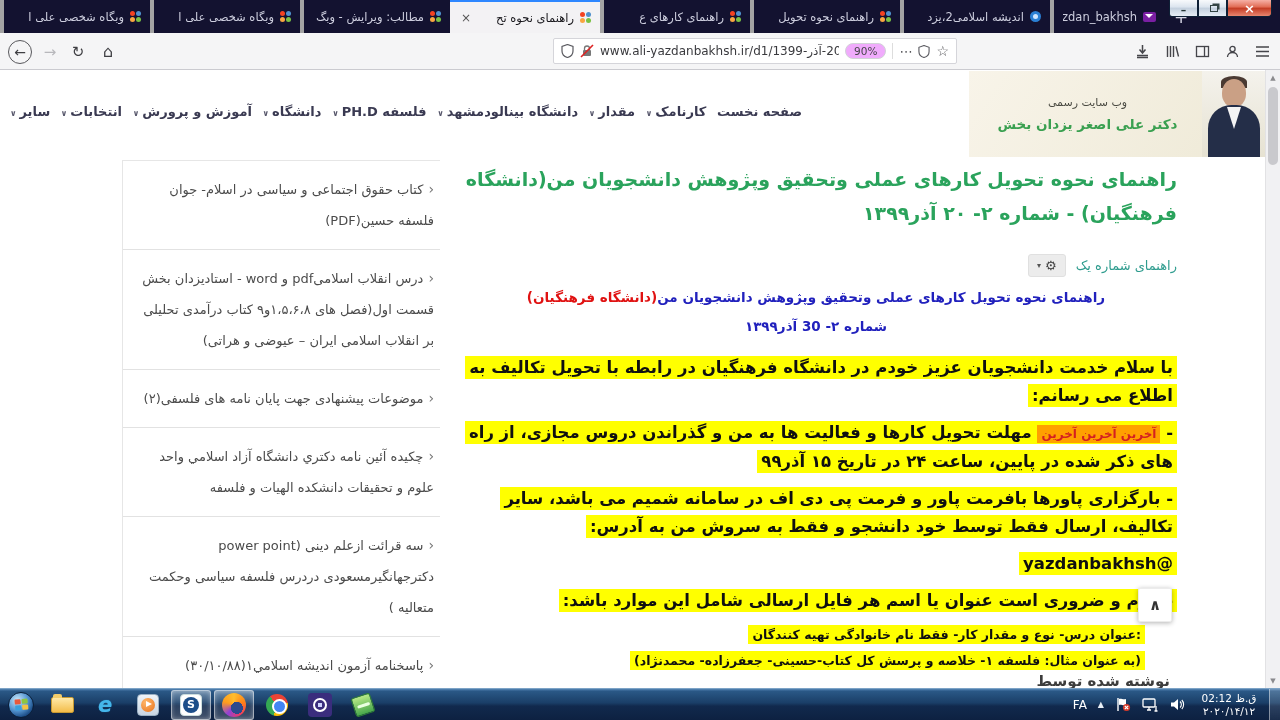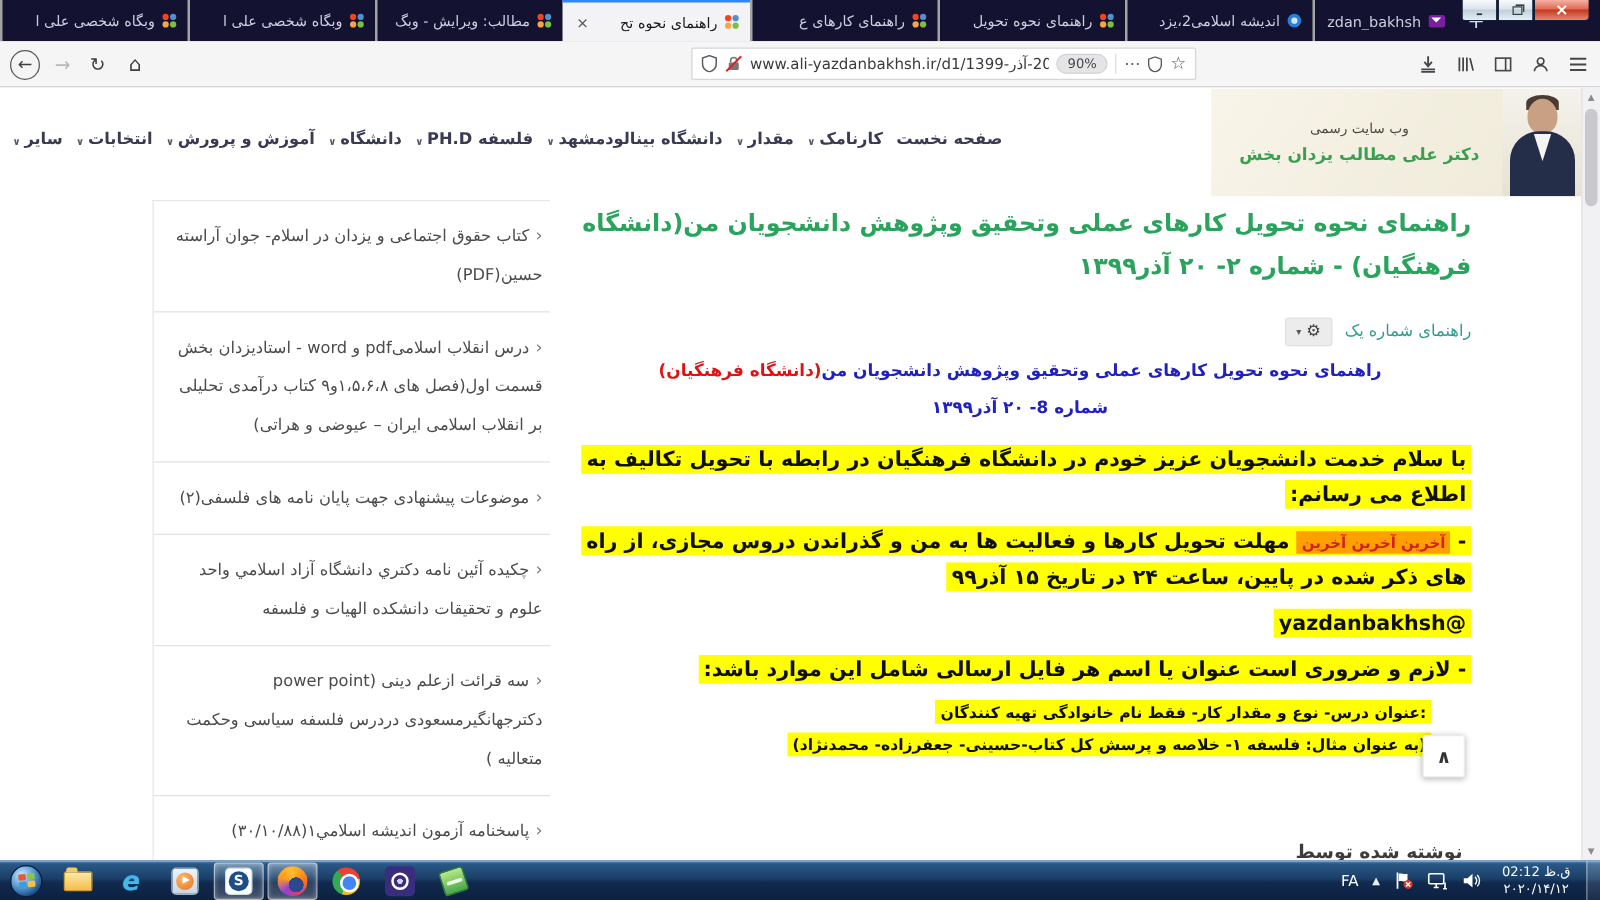--- a/index.html
+++ b/index.html
@@ -3,21 +3,21 @@
 <meta charset="utf-8">
 <style>
   *{box-sizing:border-box;margin:0;padding:0;}
   html,body{width:1280px;height:720px;overflow:hidden;}
   body{font-family:"DejaVu Sans",sans-serif;background:#fff;}
   .screen{position:relative;width:1280px;height:720px;overflow:hidden;background:#fff;}
 
   
   .tabbar{position:absolute;top:0;left:0;right:0;height:33px;background:var(--c-tabbar);display:flex;}
   .tab{position:relative;width:150px;display:flex;align-items:center;gap:6px;padding:0 9px;
-       color:#cdced e0;color:#cdcede;font-size:11.5px;border-left:2px solid #a3a3a3;direction:rtl;
+       color:#cdced e0;color:#cdcede;font-size:11.5px;border-left:4px solid #a3a3a3;direction:rtl;
        overflow:hidden;white-space:nowrap;cursor:default;}
   .tab-label{flex:1;overflow:hidden;text-align:right;}
   .tab.active{background:#f3f2f4;color:#17161b;border-top:2px solid #2e87ff;border-left:none;}
   .tab .closex{font-size:12px;color:#555;padding:0 2px;}
   .newtab{width:32px;display:flex;align-items:center;justify-content:center;color:#d8d8e6;font-size:17px;}
   .fav{flex:0 0 auto;display:inline-block;}
   .fav-joomla{width:11px;height:11px;position:relative;}
   .fav-joomla::before{content:"";position:absolute;width:5px;height:5px;border-radius:50%;
      background:#f44321;top:0;left:0;box-shadow:6px 0 0 #5091cd,0 6px 0 #f9a541,6px 6px 0 #7ac143;}
   .fav-page{width:11px;height:11px;border-radius:50%;background:#2a7fd4;position:relative;}
@@ -39,21 +39,21 @@
   .toolbar{position:absolute;top:33px;left:0;right:0;height:37px;background:#f5f5f6;border-bottom:1px solid #cbcbd0;}
   .tb-ico{position:absolute;top:0;height:37px;display:flex;align-items:center;justify-content:center;color:#3f3f43;}
   .back-btn{left:6px;width:28px;}
   .back-circle{width:24px;height:24px;border:1.5px solid #58585c;border-radius:50%;display:flex;align-items:center;justify-content:center;font-size:14px;}
   .fwd-btn{left:38px;width:24px;font-size:15px;color:#b8b8bc;}
   .reload-btn{left:66px;width:24px;font-size:15px;}
   .home-btn{left:96px;width:24px;font-size:16px;}
   .urlbar{position:absolute;left:553px;top:5px;width:404px;height:26px;background:#fff;border:1px solid #d5d5da;
      border-radius:2px;display:flex;align-items:center;padding:0 7px;gap:6px;}
   .url-text{flex:1;overflow:hidden;white-space:nowrap;font-size:12px;color:#3a3a3e;direction:ltr;}
-  .zoom-badge{flex:0 0 auto;font-size:10.5px;color:#46464a;background:#e5e5e5;border:1px solid #d2d2d8;border-radius:9px;padding:1px 8px;}
+  .zoom-badge{flex:0 0 auto;font-size:10.5px;color:#46464a;background:#f0abfc;border:1px solid #d2d2d8;border-radius:9px;padding:1px 8px;}
   .vsep{width:1px;height:16px;background:#ddd;flex:0 0 auto;}
   .dots{font-size:13px;color:#56565a;}
   .star{font-size:14px;color:#56565a;}
   .right-icons{position:absolute;right:10px;top:0;height:37px;display:flex;align-items:center;gap:15px;color:#45454a;}
   .svgico{display:block;}
 
   
   .page{position:absolute;top:70px;left:0;width:1280px;height:618px;background:#fff;overflow:hidden;}
 
   
@@ -245,21 +245,21 @@
         <path d="M1 2 H14 M1 6.5 H14 M1 11 H14" stroke="#45454a" stroke-width="1.6"></path>
       </svg>
     </div>
   </div>
 
   <div class="page">
 
     <div class="banner">
       <div class="banner-text">
         <div class="tagline">وب سایت رسمی</div>
-        <div class="site-owner">دکتر علی مطالب یزدان بخش</div>
+        <div class="site-owner">دکتر علی اصغر یزدان بخش</div>
       </div>
       <div class="photo">
         <span class="hair"></span>
           <span class="head"></span>
           <span class="body"></span>
           <span class="shirt"></span>
       </div>
     </div>
 
     <div class="mainnav">
@@ -295,21 +295,21 @@
         <span class="nav-caret">∨</span>
       </div>
       <div class="nav-item">
         <span>سایر</span>
         <span class="nav-caret">∨</span>
       </div>
     </div>
 
     <div class="sidebar">
       <div class="side-item">
-        <span class="chev">‹</span><span>کتاب حقوق اجتماعی و یزدان در اسلام- جوان آراسته حسین(PDF)</span>
+        <span class="chev">‹</span><span>کتاب حقوق اجتماعی و سیاسی در اسلام- جوان فلسفه حسین(PDF)</span>
       </div>
       <div class="side-item">
         <span class="chev">‹</span><span>درس انقلاب اسلامیpdf و word - استادیزدان بخش قسمت اول(فصل های ۱،۵،۶،۸و۹ کتاب درآمدی تحلیلی بر انقلاب اسلامی ایران – عیوضی و هراتی)</span>
       </div>
       <div class="side-item">
         <span class="chev">‹</span><span>موضوعات پیشنهادی جهت پایان نامه های فلسفی(۲)</span>
       </div>
       <div class="side-item">
         <span class="chev">‹</span><span>چکیده آئین نامه دکتري دانشگاه آزاد اسلامي واحد علوم و تحقیقات دانشکده الهیات و فلسفه</span>
       </div>
@@ -329,27 +329,28 @@
         <a class="guide-link">راهنمای شماره یک</a>
         <div class="gear-btn">
           <span>⚙</span>
           <span class="gear-caret">▾</span>
         </div>
       </div>
 
       <div class="center-note">
         <span>راهنمای نحوه تحویل کارهای عملی وتحقیق وپژوهش دانشجویان من</span><span class="red">(دانشگاه فرهنگیان)</span>
       </div>
-      <div class="center-note">شماره 8- ۲۰ آذر۱۳۹۹</div>
+      <div class="center-note">شماره ۲- 30 آذر۱۳۹۹</div>
 
       <div class="body-text">
         <p><mark class="hl">با سلام خدمت دانشجویان عزیز خودم در دانشگاه فرهنگیان در رابطه با تحویل تکالیف به اطلاع می رسانم:</mark></p>
 
         <p><mark class="hl"><span>- </span><span class="urgent">آخرین آخرین آخرین</span><span> مهلت تحویل کارها و فعالیت ها به من و گذراندن دروس مجازی، از راه های ذکر شده در پایین، ساعت ۲۴ در تاریخ ۱۵ آذر۹۹</span></mark></p>
 
+        <p><mark class="hl">- بارگزاری پاورها بافرمت پاور و فرمت پی دی اف در سامانه شمیم می باشد، سایر تکالیف، ارسال فقط توسط خود دانشجو و فقط به سروش من به آدرس:</mark></p>
         <p class="handle"><mark class="hl ltr">yazdanbakhsh@</mark></p>
 
         <p><mark class="hl">- لازم و ضروری است عنوان یا اسم هر فایل ارسالی شامل این موارد باشد:</mark></p>
 
         <p class="small"><mark class="hl">:عنوان درس- نوع و مقدار کار- فقط نام خانوادگی تهیه کنندگان</mark></p>
         <p class="small"><mark class="hl">(به عنوان مثال: فلسفه ۱- خلاصه و پرسش کل کتاب-حسینی- جعفرزاده- محمدنژاد)</mark></p>
       </div>
     </div>
 
     <div class="scrolltop">

